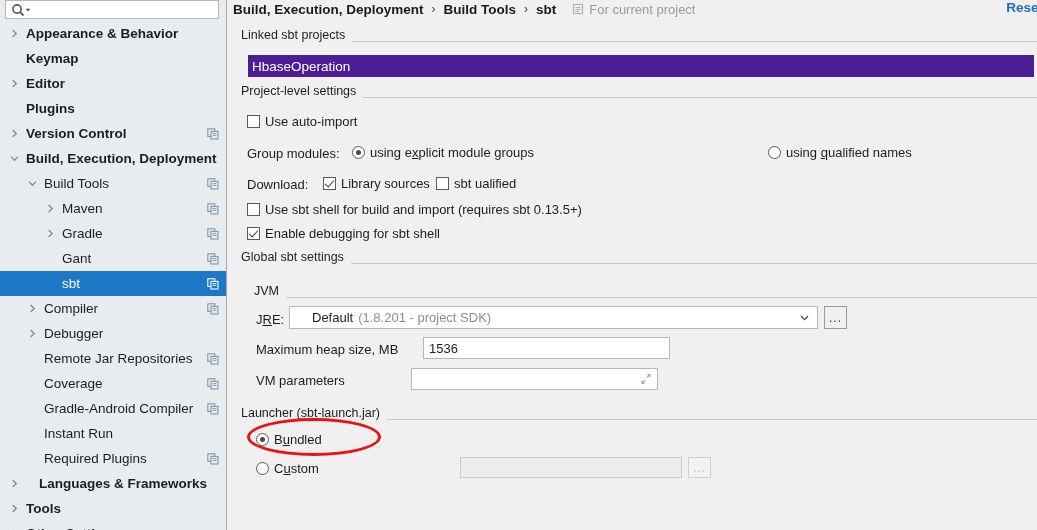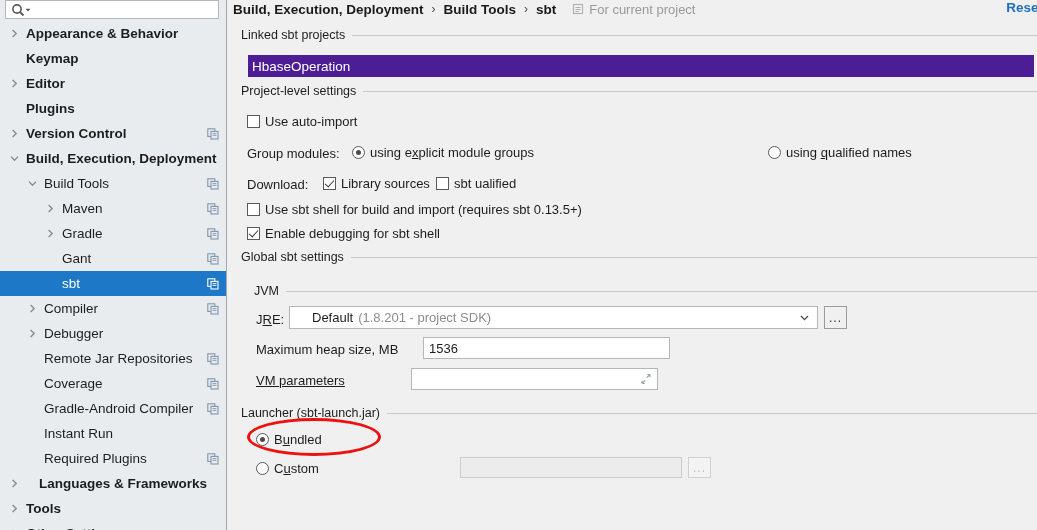--- a/index.html
+++ b/index.html
@@ -83,21 +83,21 @@
   }
   .reset-link {
     position: absolute; right: -6px; top: 0px;
     color: #1f6fc4; font-weight: bold; font-size: 13.5px;
     cursor: pointer;
   }
 
   
   .grp {
     position: absolute; left: 13px; right: 0;
-    display: flex; align-items: center; gap: 7px;
+    display: flex; align-items: flex-end; gap: 7px;
     height: 14px;
   }
   .grp-txt { font-size: 12.5px; color: #1d1d1d; white-space: nowrap; }
   .grp-line { flex: 1; height: 1px; background: #c8c8c8; }
 
   .lbl { position: absolute; font-size: 13px; color: #1d1d1d; white-space: nowrap; }
 
   
   .linked-list {
     position: absolute; left: 20px; top: 55px;
@@ -505,21 +505,21 @@
           </svg>
       </span>
     </div>
     <div class="btn-dots" style="left:596px; top:306px; width:23px; height:23px;">...</div>
 
     <span class="lbl" style="left:28px; top:342px;">Maximum heap size, MB</span>
     <div class="tf" style="left:195px; top:337px; width:247px; height:22px;">
       <span>1536</span>
     </div>
 
-    <span class="lbl" style="left:28px; top:373px;text-decoration:underline;">VM parameters</span>
+    <span class="lbl" style="left:28px; top:373px;">VM parameters</span>
     <div class="tf" style="left:183px; top:368px; width:247px; height:22px;">
       <span></span>
       <span class="expand-ico" style="right:5px;">
         <svg width="12" height="12" viewBox="0 0 12 12">
           <path d="M10 1.5 L10 4.2 M10 1.5 L7.3 1.5 M10 1.5 L6.8 4.7" stroke="#9aa4ae" stroke-width="1.2" fill="none"></path>
           <path d="M2 10.5 L2 7.8 M2 10.5 L4.7 10.5 M2 10.5 L5.2 7.3" stroke="#9aa4ae" stroke-width="1.2" fill="none"></path>
         </svg>
       </span>
     </div>
 

